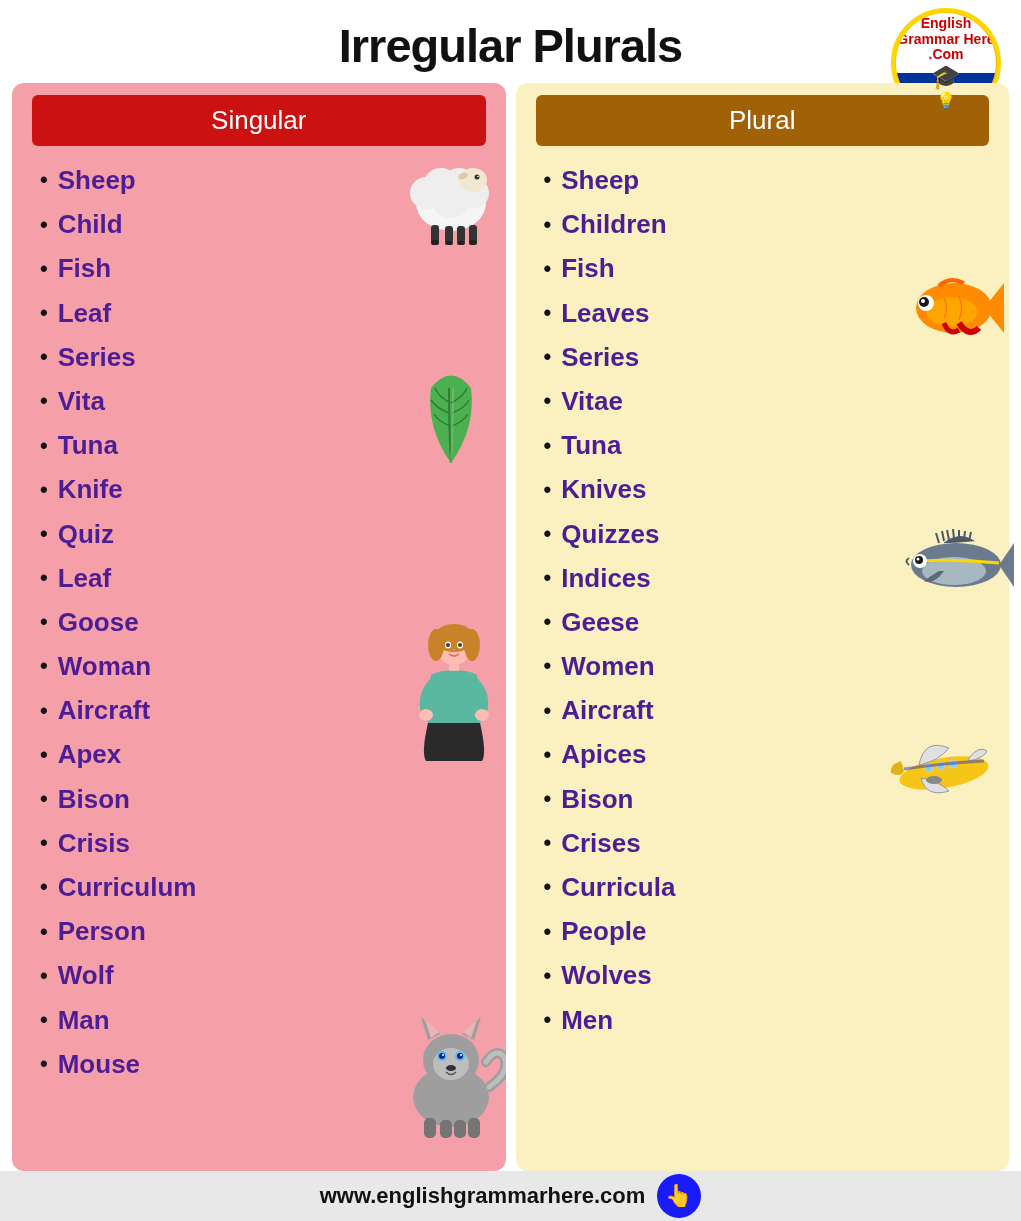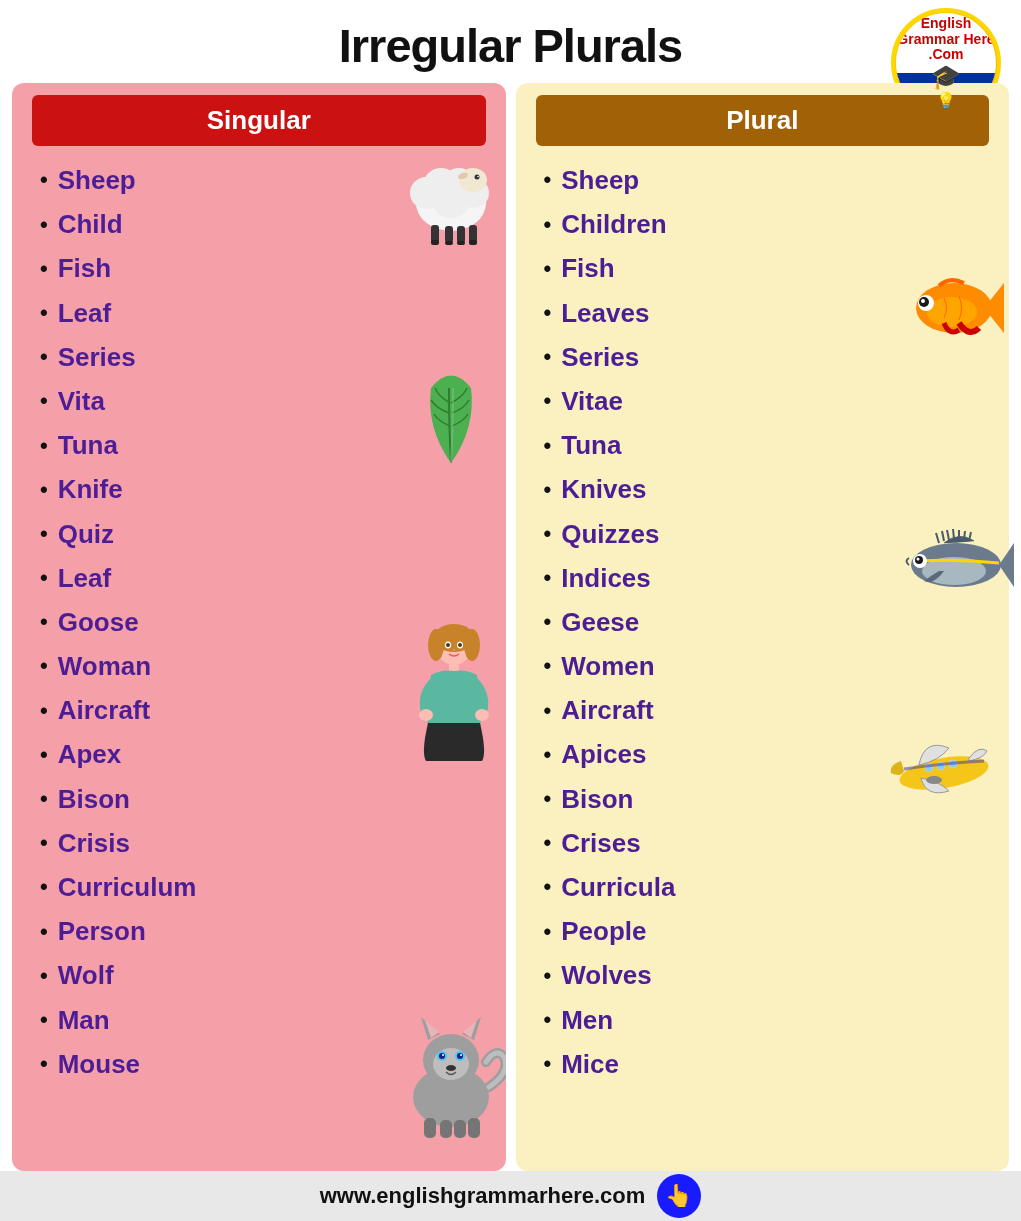--- a/index.html
+++ b/index.html
@@ -107,21 +107,21 @@
     .column-right {
       background: #FAF0C0;
     }
 
     .column-header {
       text-align: center;
       padding: 10px 20px;
       margin: 12px 20px 8px;
       border-radius: 6px;
       font-size: 26px;
-      font-weight: bold;
+      font-weight: normal;
       color: #fff;
     }
 
     .col-left-header {
       background: #CC1111;
     }
 
     .col-right-header {
       background: #a16207;
     }
@@ -434,21 +434,20 @@
         <li>Geese</li>
         <li>Women</li>
         <li>Aircraft</li>
         <li>Apices</li>
         <li>Bison</li>
         <li>Crises</li>
         <li>Curricula</li>
         <li>People</li>
         <li>Wolves</li>
         <li>Men</li>
-        <li>Mice</li>
       </ul>
   </div>
 </div>
 
 <div class="footer">
   <span>www.englishgrammarhere.com</span>
   <div class="hand-icon">👆</div>
 </div>
 
 </body></html>

